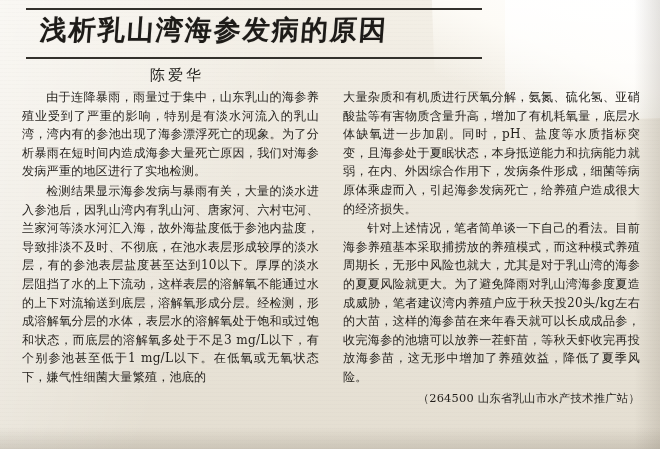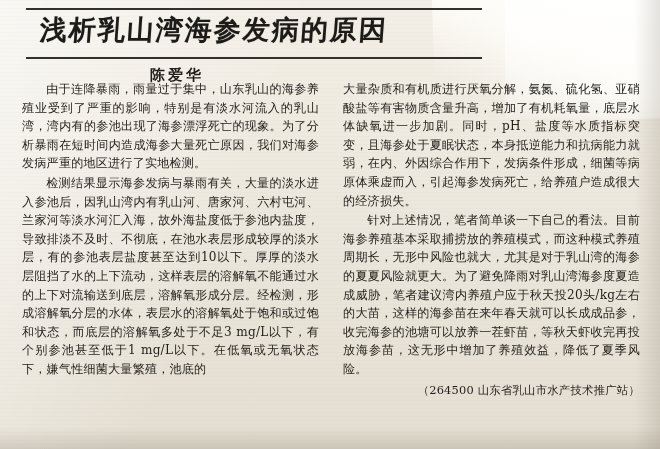--- a/index.html
+++ b/index.html
@@ -102,29 +102,29 @@
     transform: skewX(-4deg);
     text-shadow: 0 0 1px rgba(0,0,0,0.25);
   }
 
   .byline {
     position: absolute;
     top: 66px;
     left: 150px;
     font-family: "DejaVu Serif", serif;
     font-size: 15px;
-    font-weight: 700;
+    font-weight: 400;
     letter-spacing: 3px;
     color: #201e1a;
   }
 
   
   .columns {
     position: absolute;
-    top: 80px;
+    top: 88px;
     left: 22px;
     width: 618px;
     height: 344px;
     display: flex;
     gap: 24px;
   }
   .col {
     width: 297px;
     font-family: "DejaVu Serif", serif;
     font-size: 12.1px;

